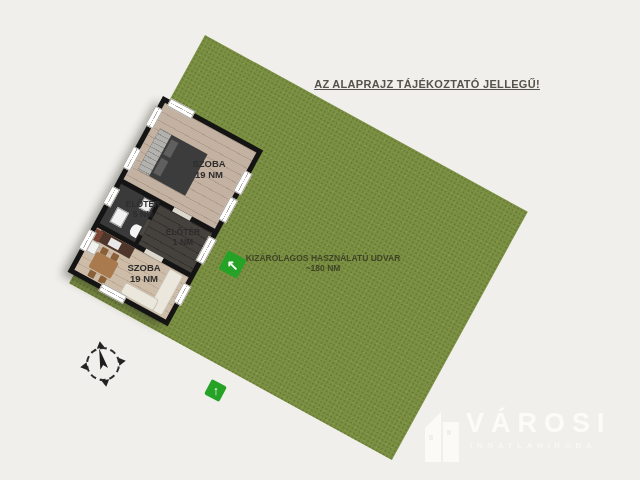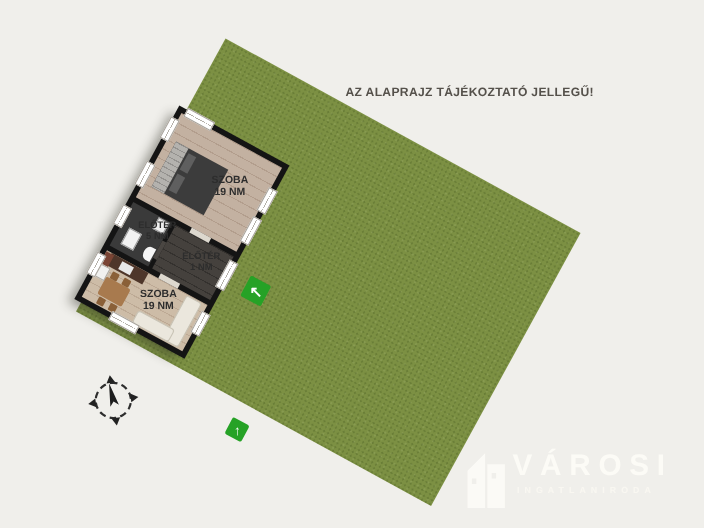--- a/index.html
+++ b/index.html
@@ -58,21 +58,21 @@
   
   .lbl{position:absolute;transform:translate(-50%,-50%);text-align:center;
        color:#2d2d2d;font-weight:700;white-space:nowrap;line-height:1.15;}
   .lbl .sub{font-weight:700;}
   .lbl-szoba18{left:209px;top:170px;font-size:9.5px;}
   .lbl-furdo{left:143px;top:210px;font-size:8.5px;}
   .lbl-eloter{left:183px;top:238px;font-size:8.5px;}
   .lbl-szoba14{left:144px;top:274px;font-size:9.5px;}
   .lbl-yard{left:323px;top:264px;font-size:8.5px;color:#3e4526;}
   .disclaimer{position:absolute;left:427px;top:84px;transform:translate(-50%,-50%);
-       font-size:11px;font-weight:700;color:#55514b;letter-spacing:0.3px;white-space:nowrap;}
+       font-size:11px;font-weight:700;color:#55514b;letter-spacing:0.3px;white-space:nowrap;text-decoration:underline;}
 
   
   .marker{position:absolute;background:#26a226;border-radius:2px;
           display:flex;align-items:center;justify-content:center;}
   .marker span{color:#fff;font-weight:700;line-height:1;}
   .m-entrance{left:222px;top:254px;width:21px;height:21px;transform:rotate(28deg);}
   .m-entrance span{font-size:14px;transform:rotate(-28deg);}
   .m-yard{left:207px;top:382px;width:17px;height:17px;transform:rotate(28deg);}
   .m-yard span{font-size:12px;transform:rotate(-28deg);}
 
@@ -154,20 +154,24 @@
   </div>
   <div class="lbl lbl-eloter">
     <div>ELŐTÉR</div>
     <div class="sub">1 NM</div>
   </div>
   <div class="lbl lbl-szoba14">
     <div>SZOBA</div>
     <div class="sub">19 NM</div>
   </div>
 
+  <div class="lbl lbl-yard">
+    <div>KIZÁRÓLAGOS HASZNÁLATÚ UDVAR</div>
+    <div class="sub">~180 NM</div>
+  </div>
 
   <div class="disclaimer">AZ ALAPRAJZ TÁJÉKOZTATÓ JELLEGŰ!</div>
 
   <div class="marker m-entrance">
     <span>↖</span>
   </div>
   <div class="marker m-yard">
     <span>↑</span>
   </div>
 

